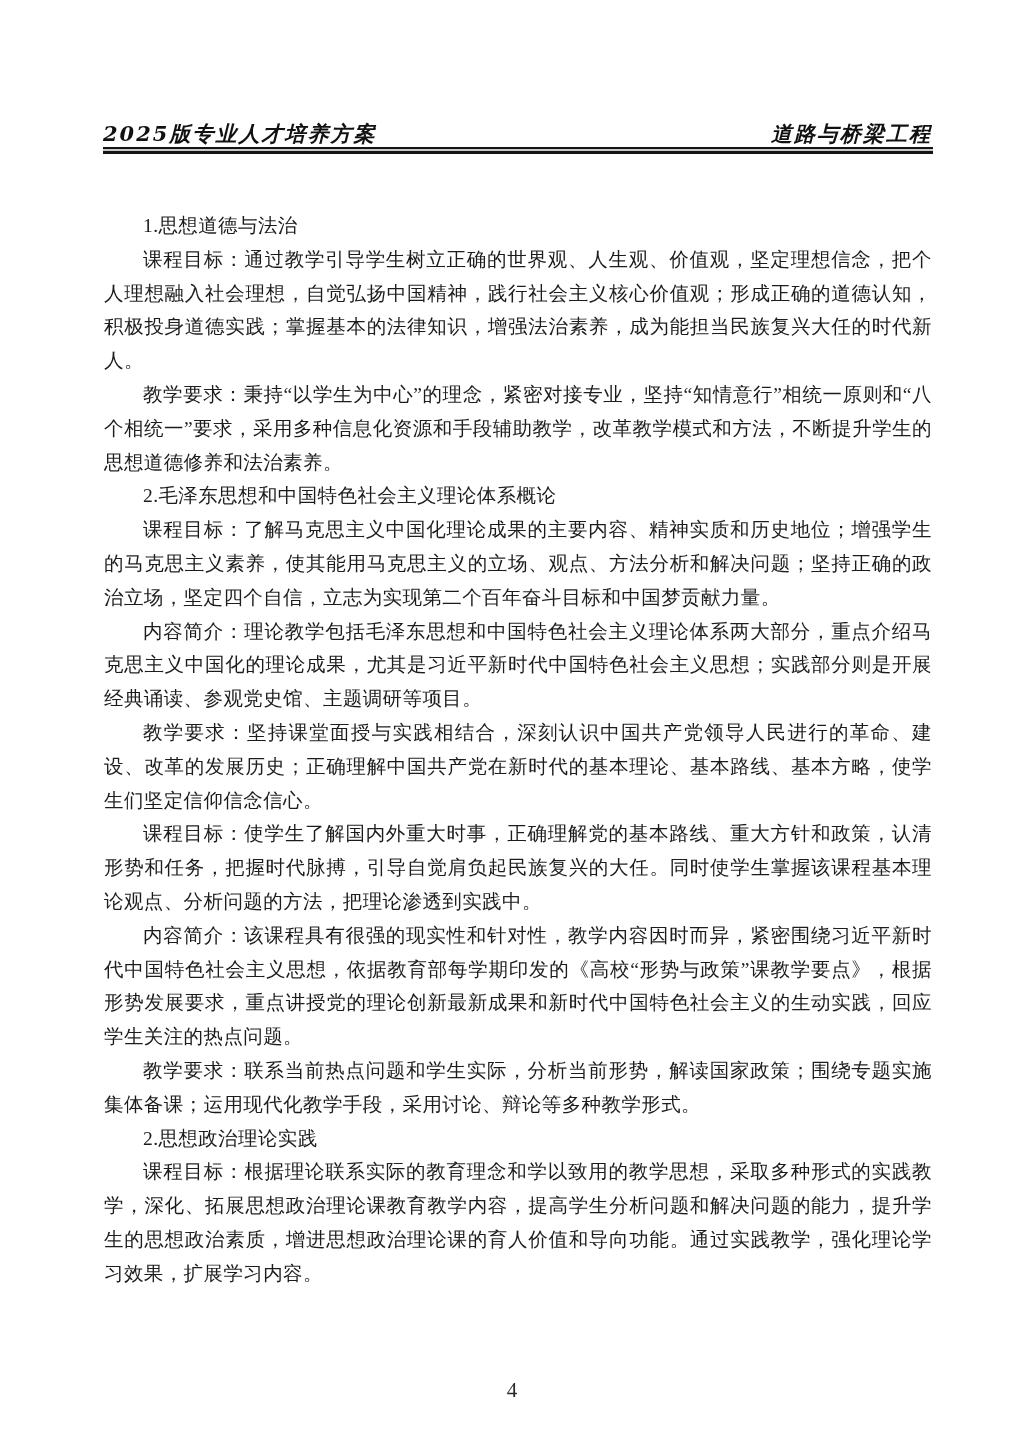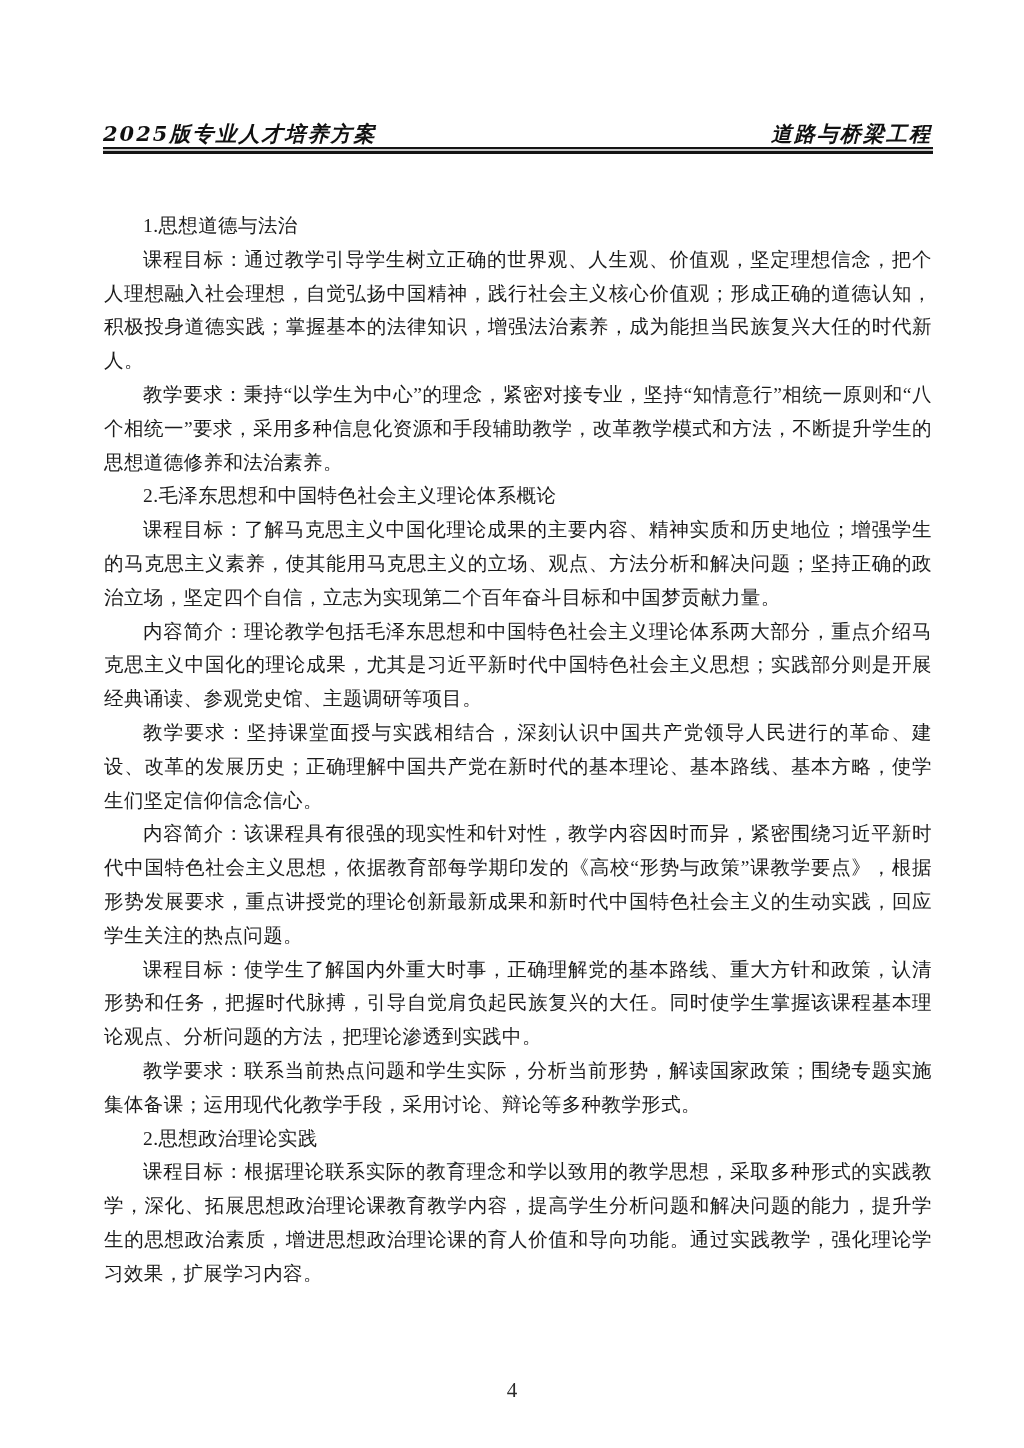--- a/index.html
+++ b/index.html
@@ -92,22 +92,22 @@
 
     <p class="section-heading">1.思想道德与法治</p>
     <p>课程目标：通过教学引导学生树立正确的世界观、人生观、价值观，坚定理想信念，把个人理想融入社会理想，自觉弘扬中国精神，践行社会主义核心价值观；形成正确的道德认知，积极投身道德实践；掌握基本的法律知识，增强法治素养，成为能担当民族复兴大任的时代新人。</p>
     <p>教学要求：秉持“以学生为中心”的理念，紧密对接专业，坚持“知情意行”相统一原则和“八个相统一”要求，采用多种信息化资源和手段辅助教学，改革教学模式和方法，不断提升学生的思想道德修养和法治素养。</p>
 
     <p class="section-heading">2.毛泽东思想和中国特色社会主义理论体系概论</p>
     <p>课程目标：了解马克思主义中国化理论成果的主要内容、精神实质和历史地位；增强学生的马克思主义素养，使其能用马克思主义的立场、观点、方法分析和解决问题；坚持正确的政治立场，坚定四个自信，立志为实现第二个百年奋斗目标和中国梦贡献力量。</p>
     <p>内容简介：理论教学包括毛泽东思想和中国特色社会主义理论体系两大部分，重点介绍马克思主义中国化的理论成果，尤其是习近平新时代中国特色社会主义思想；实践部分则是开展经典诵读、参观党史馆、主题调研等项目。</p>
     <p>教学要求：坚持课堂面授与实践相结合，深刻认识中国共产党领导人民进行的革命、建设、改革的发展历史；正确理解中国共产党在新时代的基本理论、基本路线、基本方略，使学生们坚定信仰信念信心。</p>
 
+    <p>课程目标：使学生了解国内外重大时事，正确理解党的基本路线、重大方针和政策，认清形势和任务，把握时代脉搏，引导自觉肩负起民族复兴的大任。同时使学生掌握该课程基本理论观点、分析问题的方法，把理论渗透到实践中。</p>
     <p>内容简介：该课程具有很强的现实性和针对性，教学内容因时而异，紧密围绕习近平新时代中国特色社会主义思想，依据教育部每学期印发的《高校“形势与政策”课教学要点》，根据形势发展要求，重点讲授党的理论创新最新成果和新时代中国特色社会主义的生动实践，回应学生关注的热点问题。</p>
-    <p>课程目标：使学生了解国内外重大时事，正确理解党的基本路线、重大方针和政策，认清形势和任务，把握时代脉搏，引导自觉肩负起民族复兴的大任。同时使学生掌握该课程基本理论观点、分析问题的方法，把理论渗透到实践中。</p>
     <p>教学要求：联系当前热点问题和学生实际，分析当前形势，解读国家政策；围绕专题实施集体备课；运用现代化教学手段，采用讨论、辩论等多种教学形式。</p>
 
     <p class="section-heading">2.思想政治理论实践</p>
     <p>课程目标：根据理论联系实际的教育理念和学以致用的教学思想，采取多种形式的实践教学，深化、拓展思想政治理论课教育教学内容，提高学生分析问题和解决问题的能力，提升学生的思想政治素质，增进思想政治理论课的育人价值和导向功能。通过实践教学，强化理论学习效果，扩展学习内容。</p>
 
   </div>
 
   <div class="page-number">4</div>
 
 </div>

